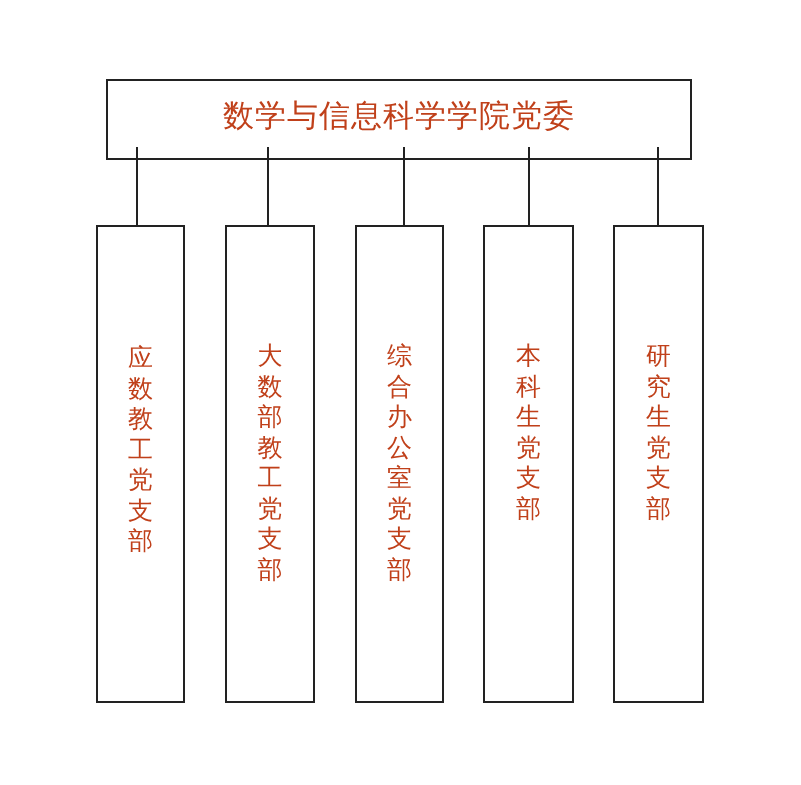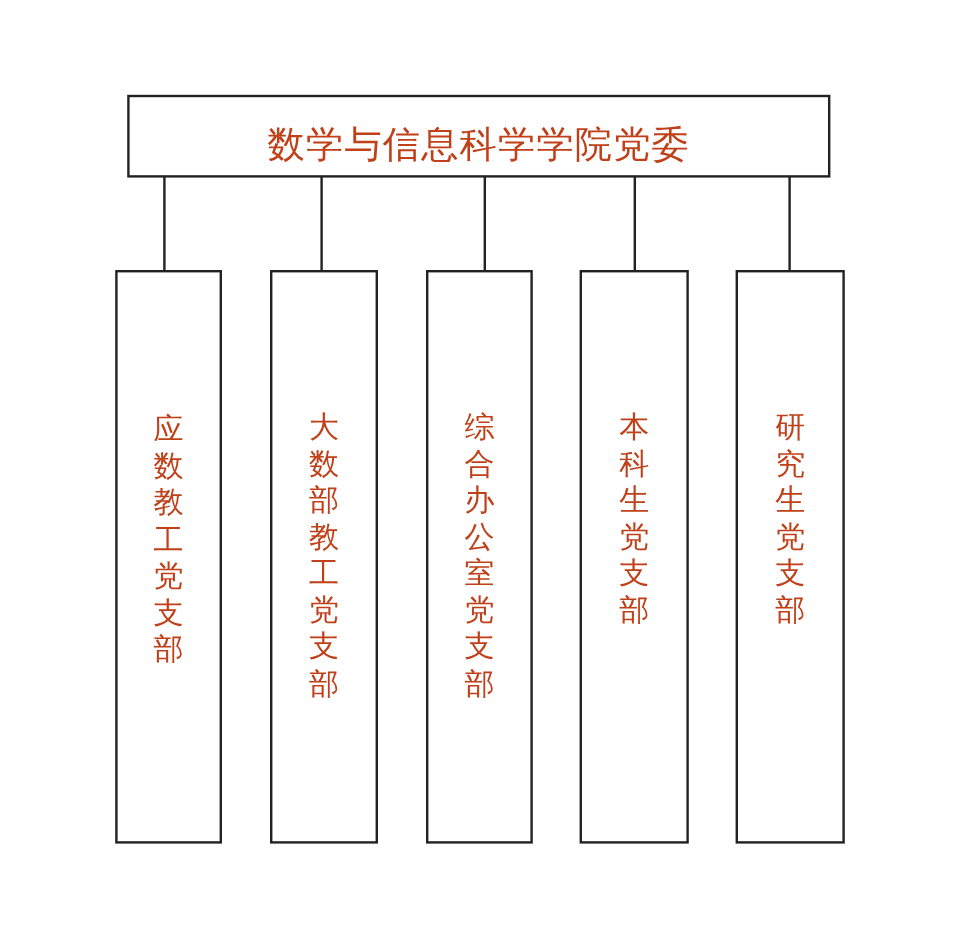--- a/index.html
+++ b/index.html
@@ -1,20 +1,20 @@
 <!DOCTYPE html>
 <html><head>
 <meta charset="utf-8">
 <style>
   html, body { margin: 0; padding: 0; background: #ffffff; }
   body { width: 801px; height: 785px; position: relative; overflow: hidden;
          font-family: "DejaVu Serif", "Liberation Serif", serif; }
   .box { position: absolute; border: 2px solid #222; background: #fff; box-sizing: border-box; }
-  .root { left: 106px; top: 79px; width: 586px; height: 69px;
-          display: flex; align-items: center; justify-content: center; }
+  .root { left: 106px; top: 79px; width: 586px; height: 81px;
+          display: flex; justify-content: center; }
   .root-title { color: #c0401a; font-size: 31px; letter-spacing: 1px; padding-top: 14px; }
   .child { top: 225px; height: 478px; }
   .vtext { position: absolute; left: 0; right: 0; top: 116px; text-align: center;
            color: #c0401a; font-size: 25px; line-height: 30.5px; }
   .vtext span { display: block; }
   .conn { position: absolute; width: 2px; background: #222; top: 147px; height: 79px; }
 </style>
 </head>
 <body>
 

